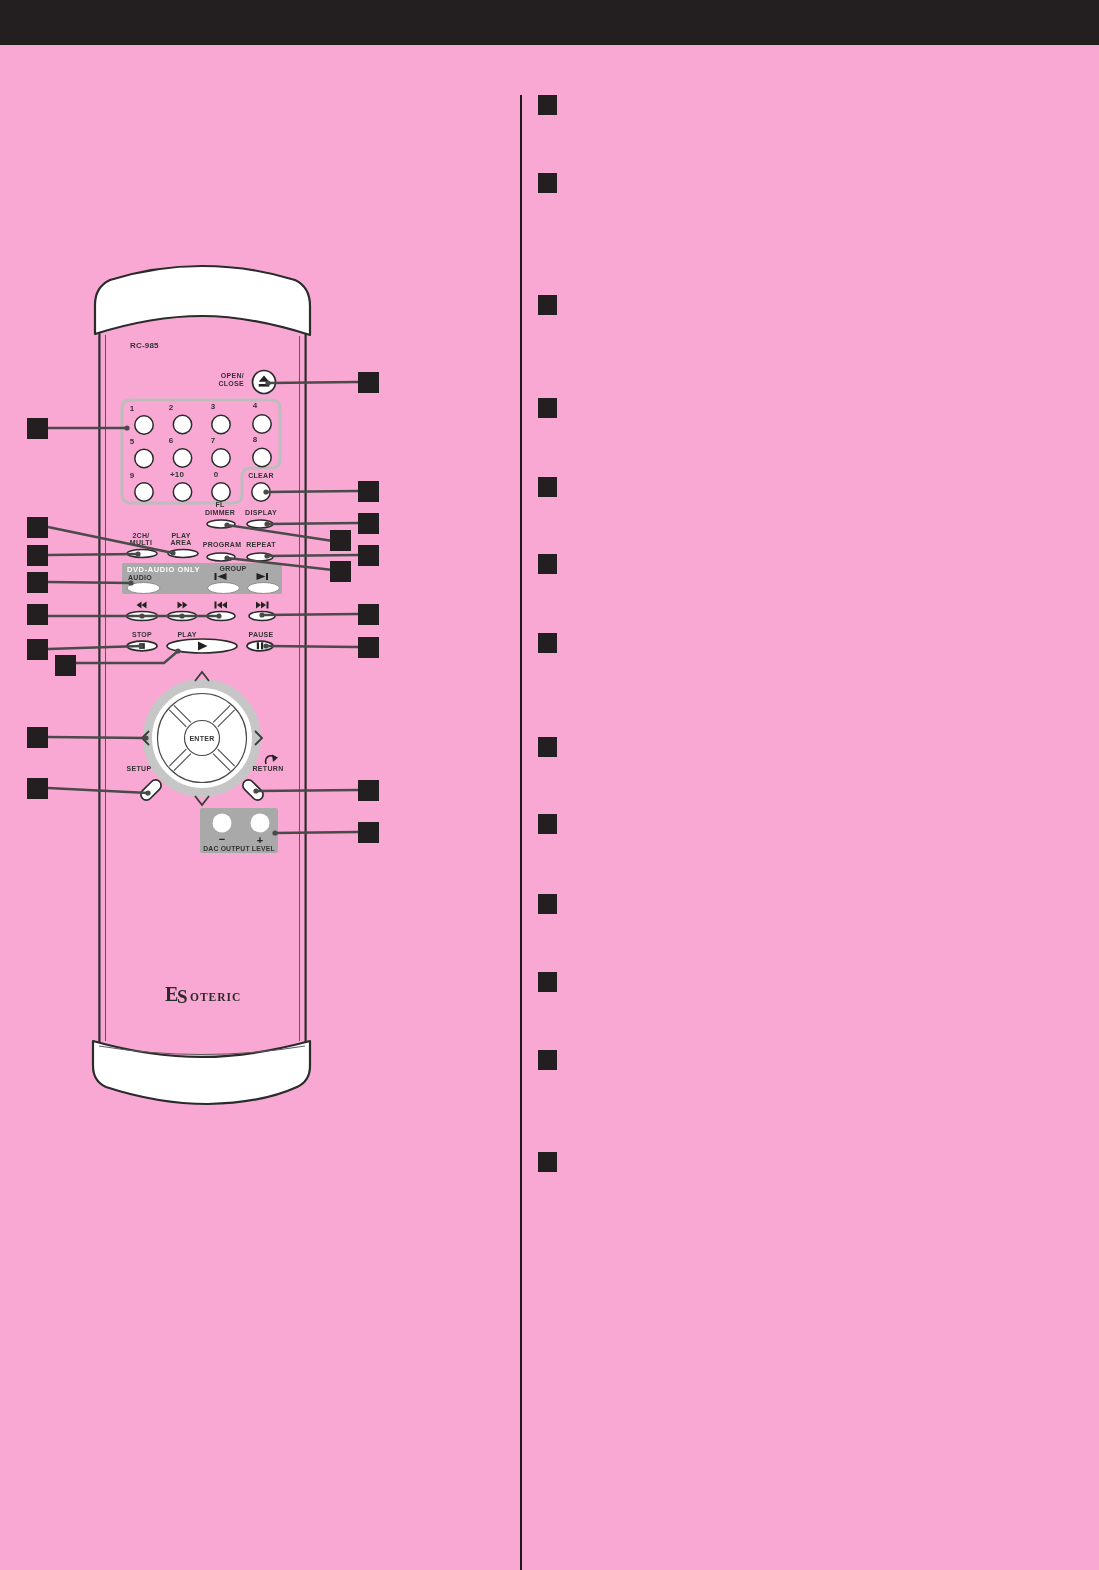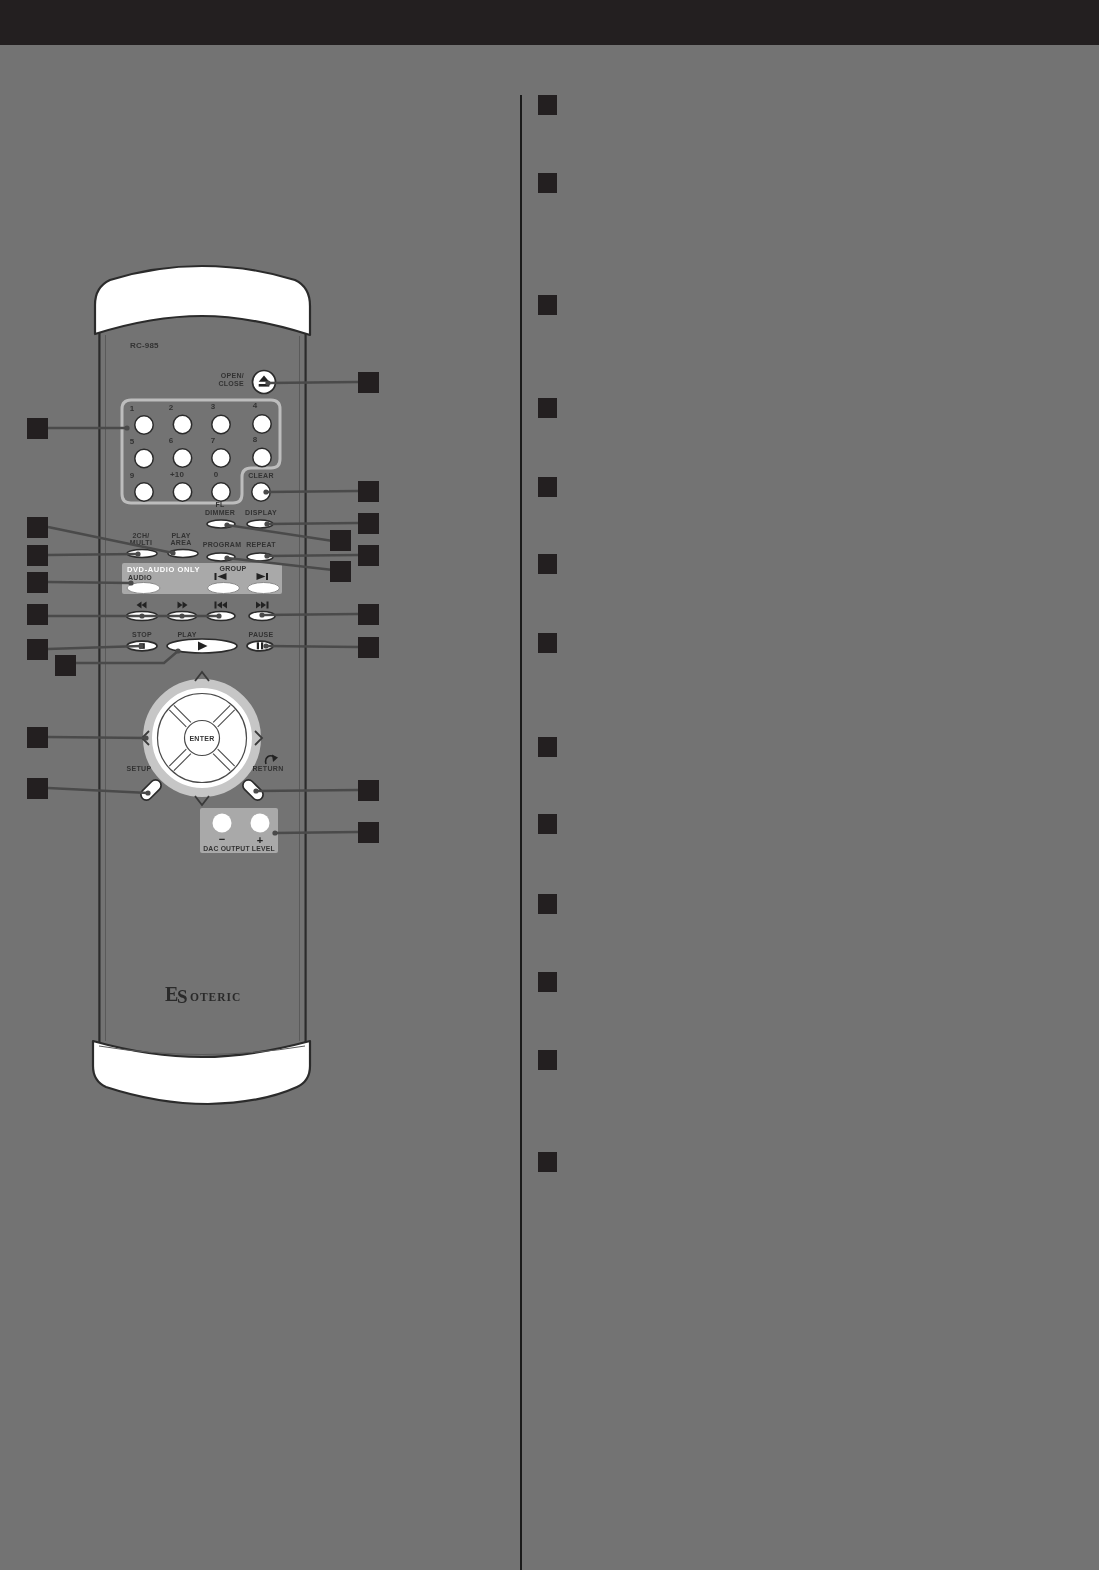--- a/index.html
+++ b/index.html
@@ -1,17 +1,17 @@
 <!DOCTYPE html>
 <html style="--ink: #231f20; --panel: #a9a9a9; --line: #4a4a4a; --outline: #2b2b2b;"><head>
 <meta charset="utf-8">
 <style>
   html,body { margin:0; padding:0; background:#ffffff; }
   #page {
-    position:relative; width:1099px; height:1570px; background:#737373;
+    position:relative; width:1099px; height:1570px; background:#f9a8d4;
     font-family:"Liberation Sans", sans-serif; overflow:hidden;
   }
   #banner { position:absolute; left:0; top:0; width:1099px; height:45px; background:var(--ink,#231f20); }
   #divider { position:absolute; left:520px; top:95px; width:2px; height:1475px; background:#1a1a1a; }
   .marker { position:absolute; left:538px; width:19px; height:20px; background:var(--ink,#231f20); }
   svg { position:absolute; left:0; top:0; }
   
   .shell   { fill:#fff; stroke:var(--outline,#2b2b2b); stroke-width:2.2; stroke-linejoin:round; }
   .thinln  { stroke:#5a5a5a; stroke-width:1; fill:none; }
   .sideln  { stroke:var(--outline,#2b2b2b); stroke-width:2.2; }

